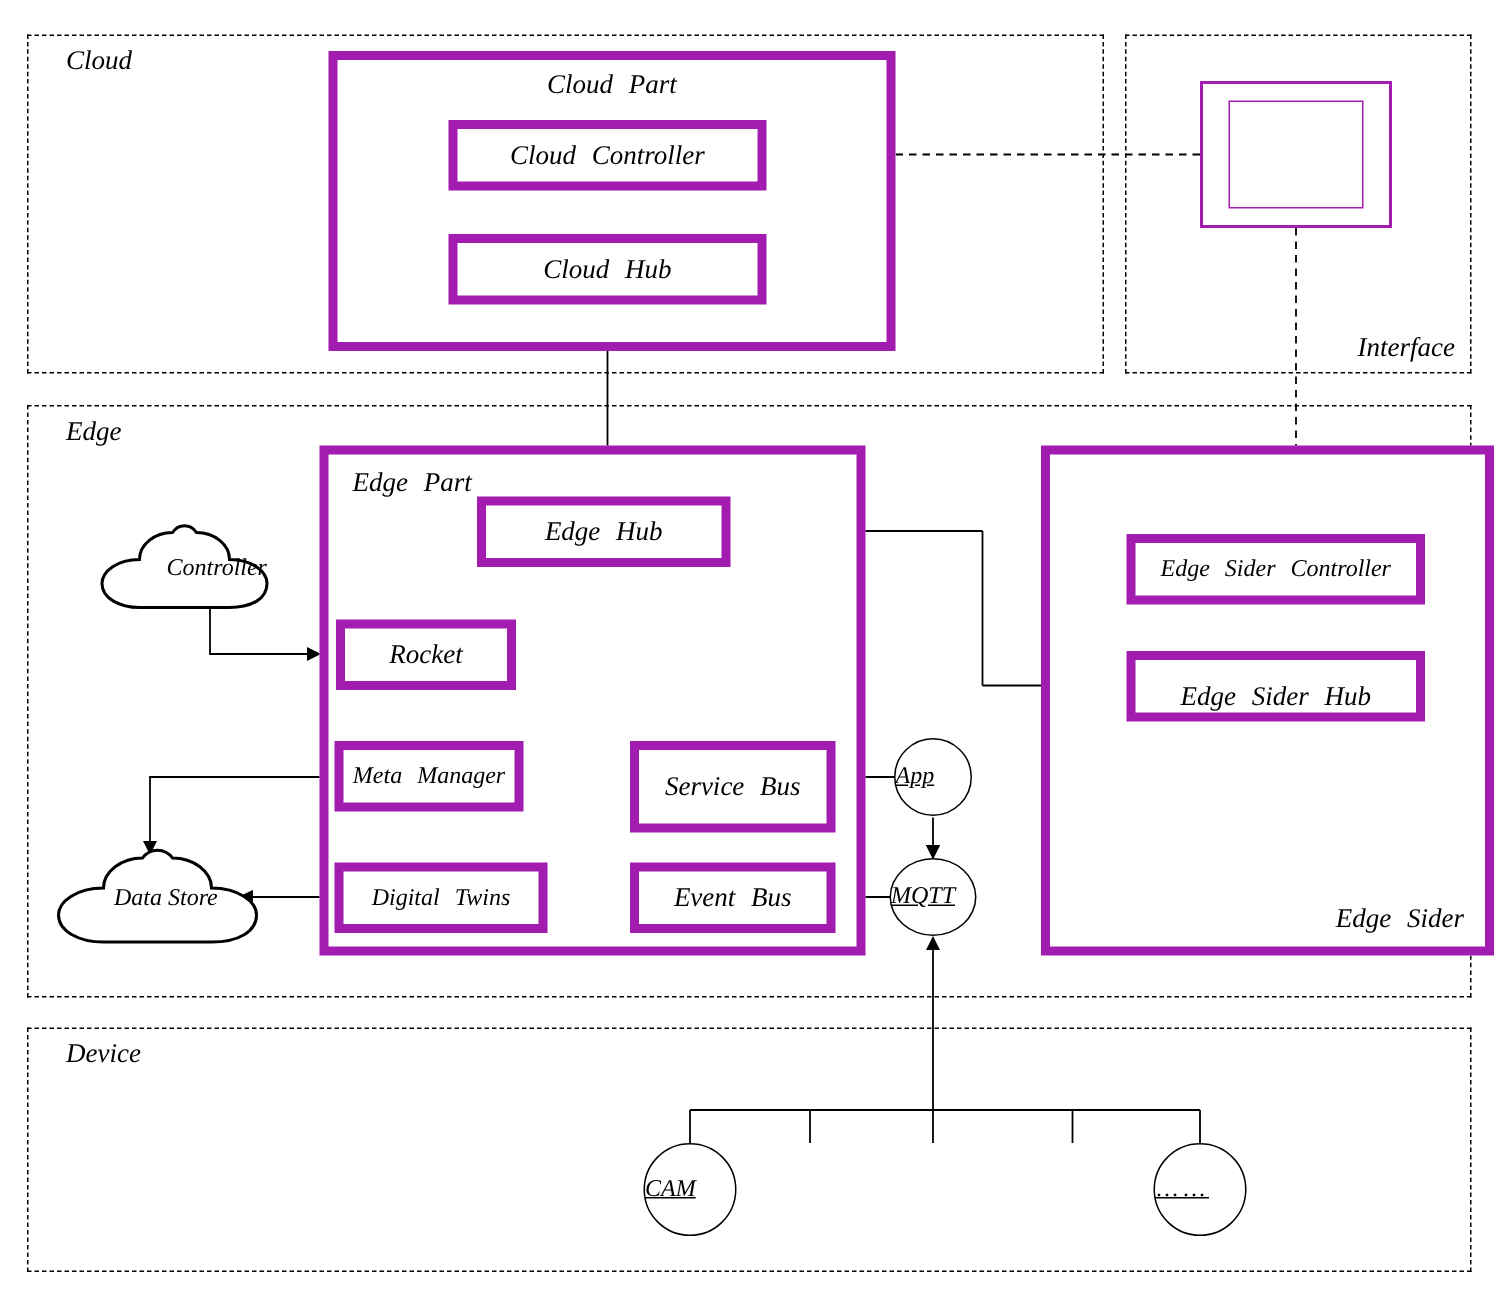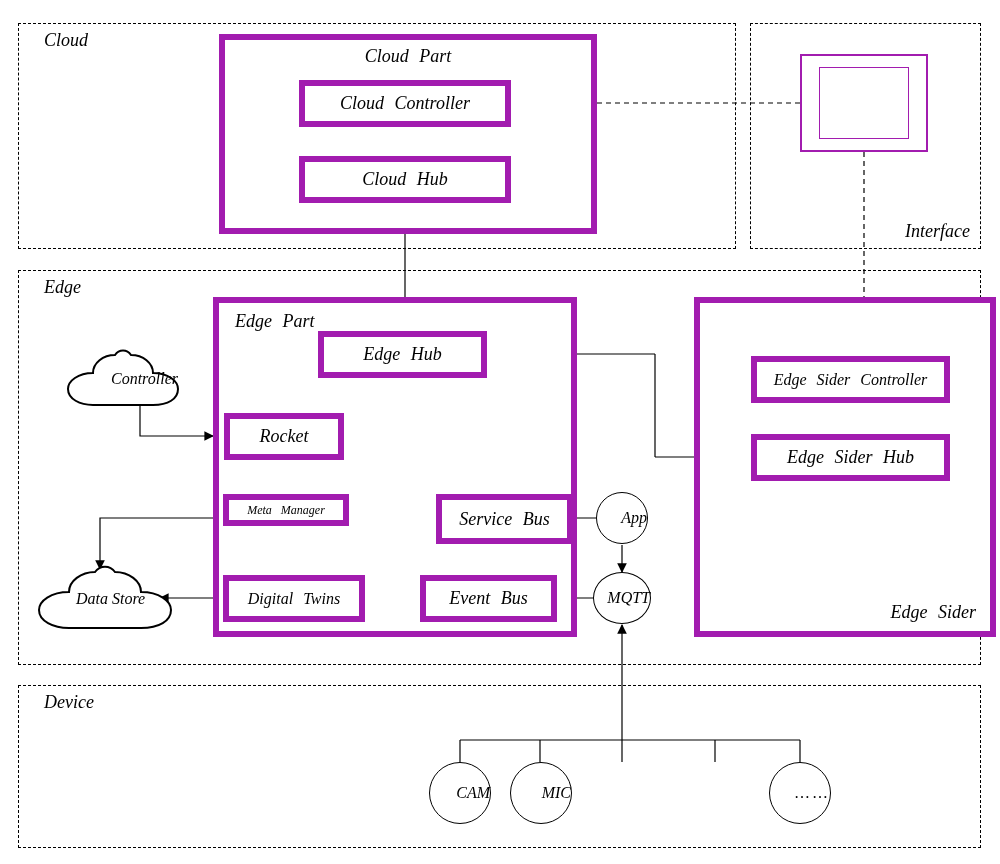--- a/index.html
+++ b/index.html
@@ -41,22 +41,23 @@
     word-spacing: 6px;
   }
   .circle {
     position: absolute;
     border: 1px solid #000;
     border-radius: 50%;
     box-sizing: border-box;
     background: #fff;
     display: flex;
     align-items: center;
-    justify-content: flex-end;
+    justify-content: flex-start;
     font-size: 16px;
+    text-decoration: underline;
   }
   .ellipsis { font-style: normal; letter-spacing: 2px; }
 </style>
 </head>
 <body>
 
 <div class="stage">
 
 <svg width="1000" height="864" style="position:absolute;left:0;top:0;pointer-events:none">
   <defs>
@@ -167,24 +168,24 @@
 
 <div class="solid-box" style="left:213px;top:297px;width:364px;height:340px;display:block;">
   <div class="box-title" style="left:16px;top:8px;">Edge   Part</div>
 </div>
 <div class="solid-box" style="left:224px;top:413px;width:120px;height:47px;">
   <span>Rocket</span>
 </div>
 <div class="solid-box" style="left:318px;top:331px;width:169px;height:47px;">
   <span>Edge   Hub</span>
 </div>
-<div class="solid-box" style="left:223px;top:494px;width:126px;height:32px;font-size:12px;">
+<div class="solid-box" style="left:223px;top:494px;width:126px;height:47px;font-size:16px;">
   <span>Meta   Manager</span>
 </div>
-<div class="solid-box" style="left:436px;top:494px;width:137px;height:50px;">
+<div class="solid-box" style="left:420px;top:494px;width:137px;height:61px;">
   <span>Service   Bus</span>
 </div>
 <div class="solid-box" style="left:223px;top:575px;width:142px;height:47px;font-size:16px;">
   <span>Digital   Twins</span>
 </div>
 <div class="solid-box" style="left:420px;top:575px;width:137px;height:47px;">
   <span>Event   Bus</span>
 </div>
 
 <div class="circle" style="left:596px;top:492px;width:52px;height:52px;">
@@ -193,34 +194,31 @@
 <div class="circle" style="left:593px;top:572px;width:58px;height:52px;border-radius:50%/50%;">
   <span>MQTT</span>
 </div>
 
 <div class="solid-box" style="left:694px;top:297px;width:302px;height:340px;display:block;">
   <div class="box-title" style="right:14px;bottom:8px;">Edge   Sider</div>
 </div>
 <div class="solid-box" style="left:751px;top:356px;width:199px;height:47px;font-size:16px;text-align:right;">
   <span>Edge   Sider   Controller</span>
 </div>
-<div class="solid-box" style="left:751px;top:434px;width:199px;height:47px;">
+<div class="solid-box" style="left:751px;top:434px;width:199px;height:47px;align-items:flex-end;">
   <span>Edge   Sider   Hub</span>
 </div>
 
 <div class="section-label" style="left:95px;top:370px;font-size:16px;">Controller</div>
 <div class="section-label" style="left:60px;top:590px;font-size:16px;">Data  Store</div>
 
 <div class="dashed-box" style="left:18px;top:685px;width:963px;height:163px;">
   <div class="section-label" style="left:9px;top:6px;">Device</div>
 </div>
 
 <div class="circle" style="left:429px;top:762px;width:62px;height:62px;">
   <span>CAM</span>
 </div>
-<div class="circle" style="left:510px;top:762px;width:62px;height:62px;">
-  <span>MIC</span>
-</div>
 <div class="circle" style="left:769px;top:762px;width:62px;height:62px;">
   <span class="ellipsis">……</span>
 </div>
 
 </div>
 
 </body></html>

